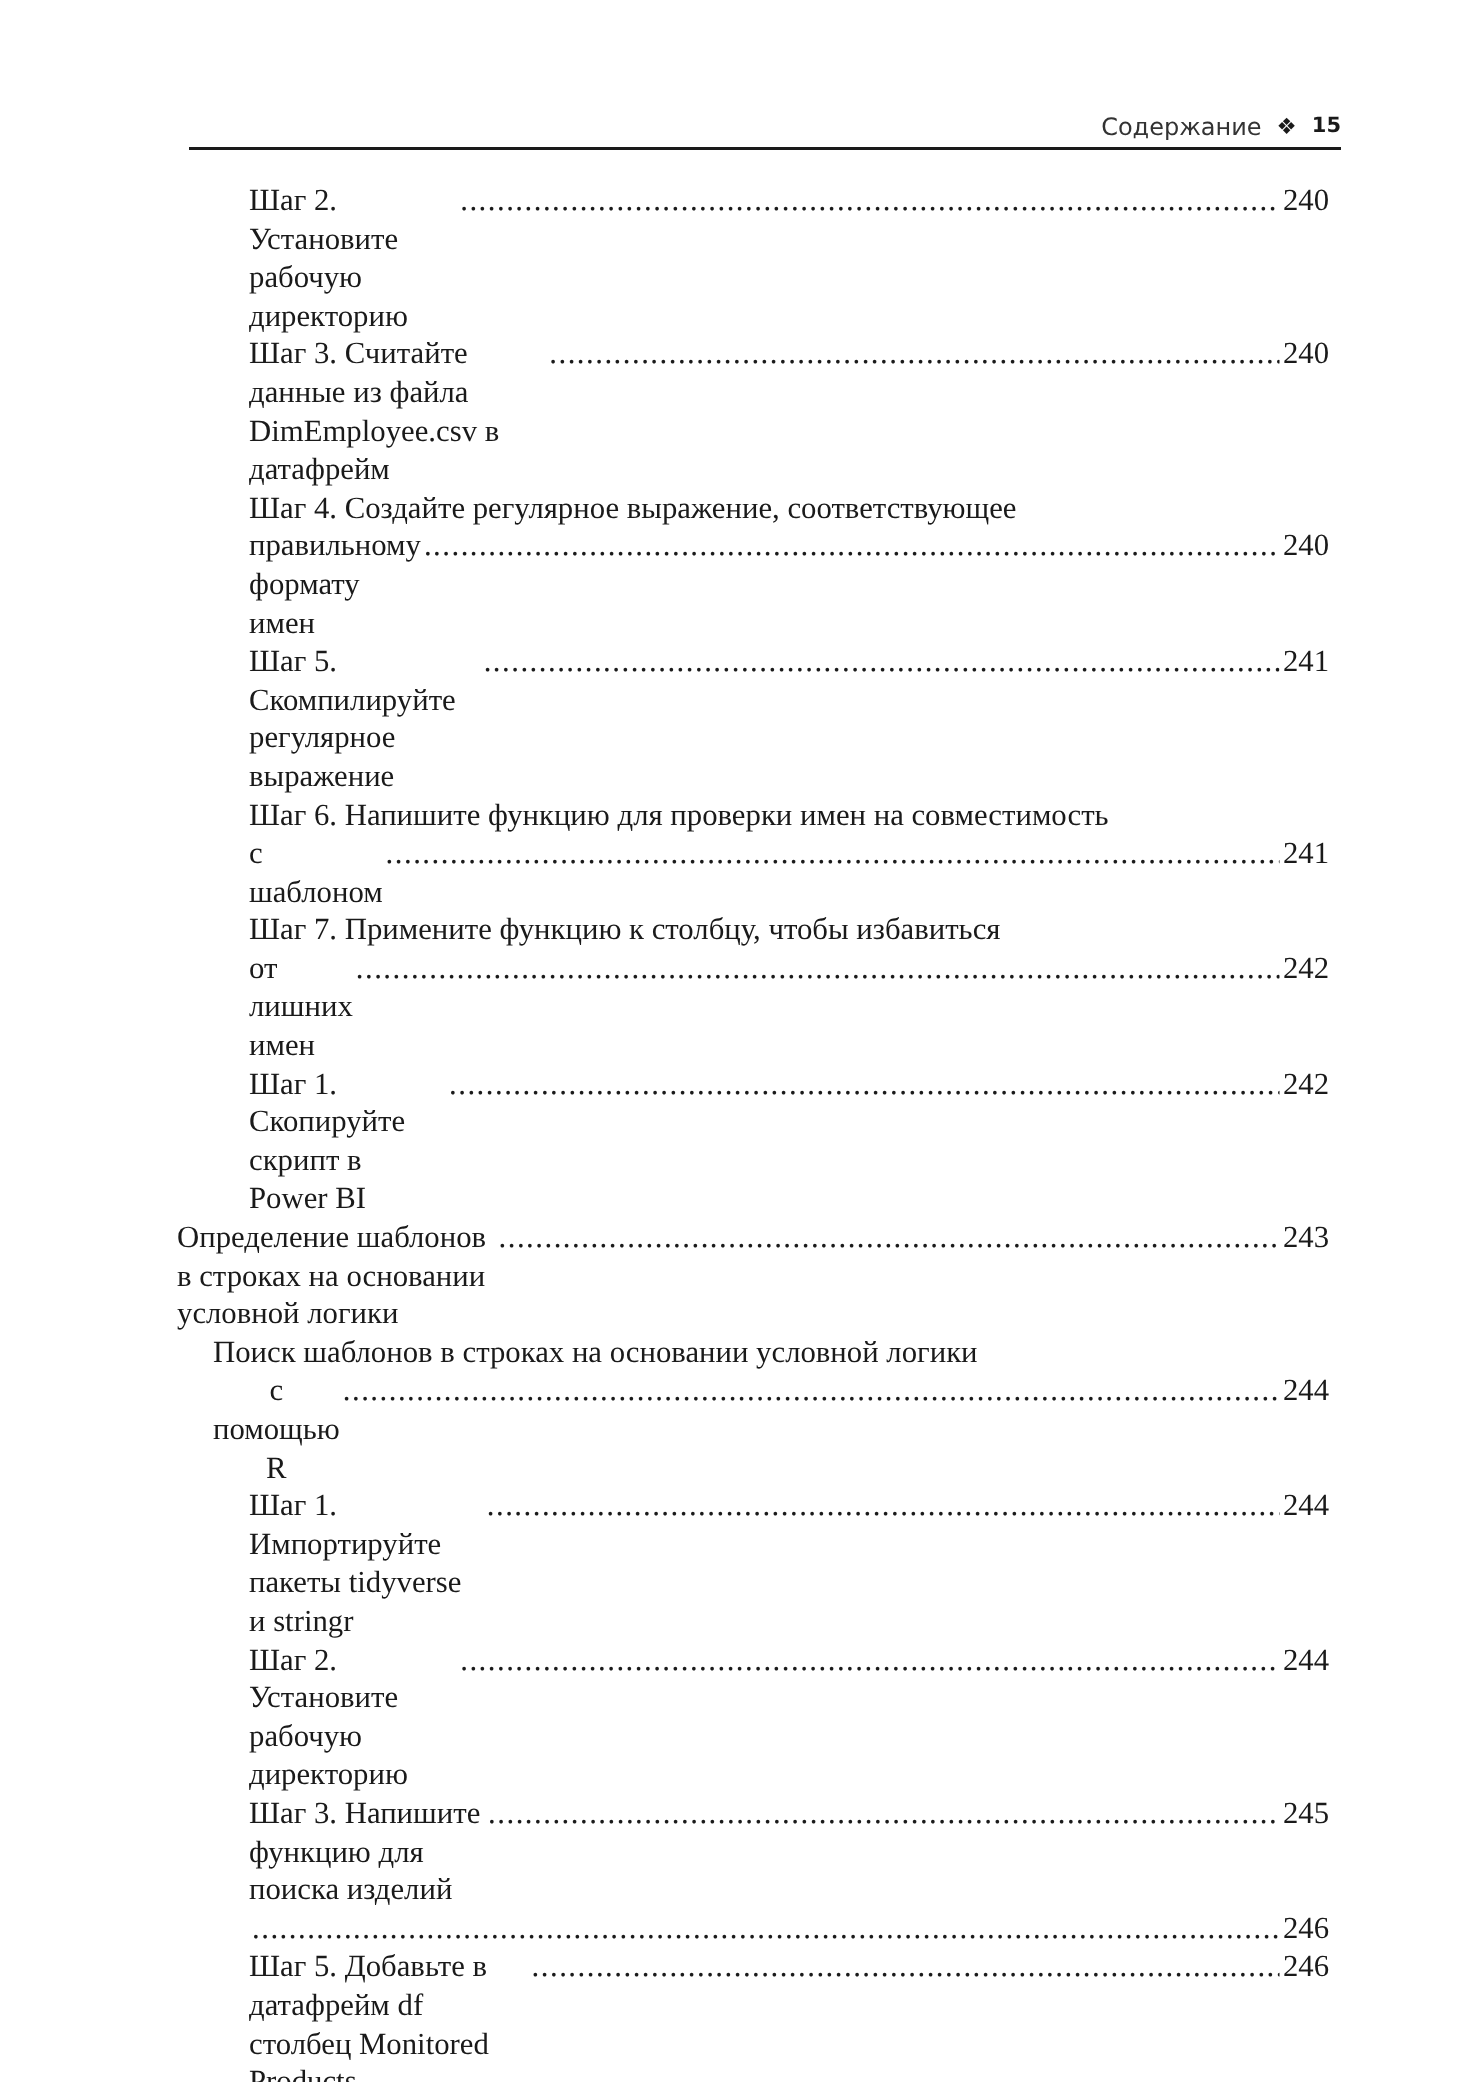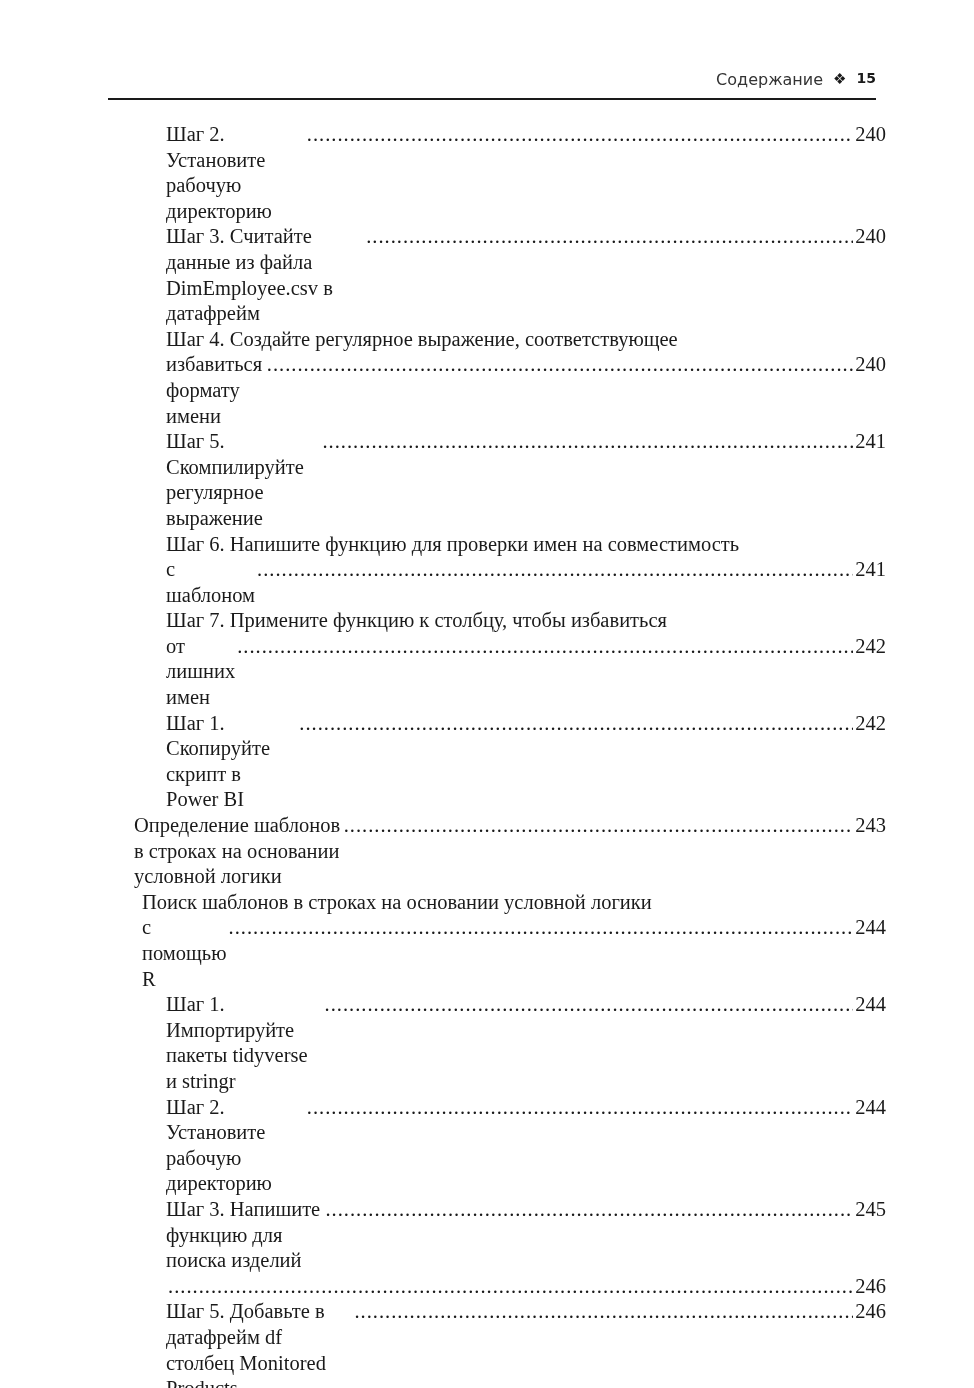--- a/index.html
+++ b/index.html
@@ -1,32 +1,32 @@
 <!DOCTYPE html>
 <html><head>
 <meta charset="utf-8">
 <style>
   html, body { margin: 0; padding: 0; background: #ffffff; }
   body { width: 974px; height: 1388px; position: relative; overflow: hidden; color: #1a1a1a; }
   .header {
-    position: absolute; left: 108px; top: 70px; width: 768px; height: 28px;
+    position: absolute; left: 126px; top: 70px; width: 768px; height: 28px;
     border-bottom: 2px solid #1a1a1a;
-    display: flex; justify-content: flex-end; align-items: flex-start;
+    display: flex; justify-content: flex-end; align-items: center;
     font-family: "DejaVu Sans", sans-serif; font-size: 16px;
   }
   .header .title { color: #333; letter-spacing: 0px; }
   .header .ornament { margin: 0 10px 0 10px; font-size: 15px; }
   .header .pageno { font-weight: bold; font-size: 14px; }
   .toc {
     position: absolute; left: 118px; top: 122px; width: 768px;
     font-family: "Liberation Serif", serif; font-size: 20.5px;
   }
   .entry { display: flex; align-items: baseline; line-height: 25.6px; }
-  .entry.lvl1 { padding-left: 0; margin-left: 16px; }
-  .entry.lvl2 { padding-left: 24px; }
+  .entry.lvl1 { padding-left: 0; }
+  .entry.lvl2 { padding-left: 24px; text-align: center; }
   .entry.lvl3 { padding-left: 48px; }
   .entry .text { white-space: pre-wrap; flex: 0 1 auto; }
   .entry .dots {
     flex: 1 1 auto; overflow: hidden; white-space: nowrap; margin: 0 2px;
     letter-spacing: 1px;
   }
   .entry .dots::before {
     content: "....................................................................................................................................................................................................................................";
   }
   .entry .page { flex: 0 0 auto; }
@@ -49,21 +49,21 @@
       </div>
       <div class="entry lvl3">
         <span class="text">Шаг 3. Считайте данные из файла DimEmployee.csv в датафрейм</span>
         <span class="dots"></span>
         <span class="page">240</span>
       </div>
       <div class="entry lvl3">
         <span class="text">Шаг 4. Создайте регулярное выражение, соответствующее</span>
       </div>
       <div class="entry lvl3">
-        <span class="text">избавиться формату имени</span>
+        <span class="text">правильному формату имен</span>
         <span class="dots"></span>
         <span class="page">240</span>
       </div>
       <div class="entry lvl3">
         <span class="text">Шаг 5. Скомпилируйте регулярное выражение</span>
         <span class="dots"></span>
         <span class="page">241</span>
       </div>
       <div class="entry lvl3">
         <span class="text">Шаг 6. Напишите функцию для проверки имен на совместимость</span>

